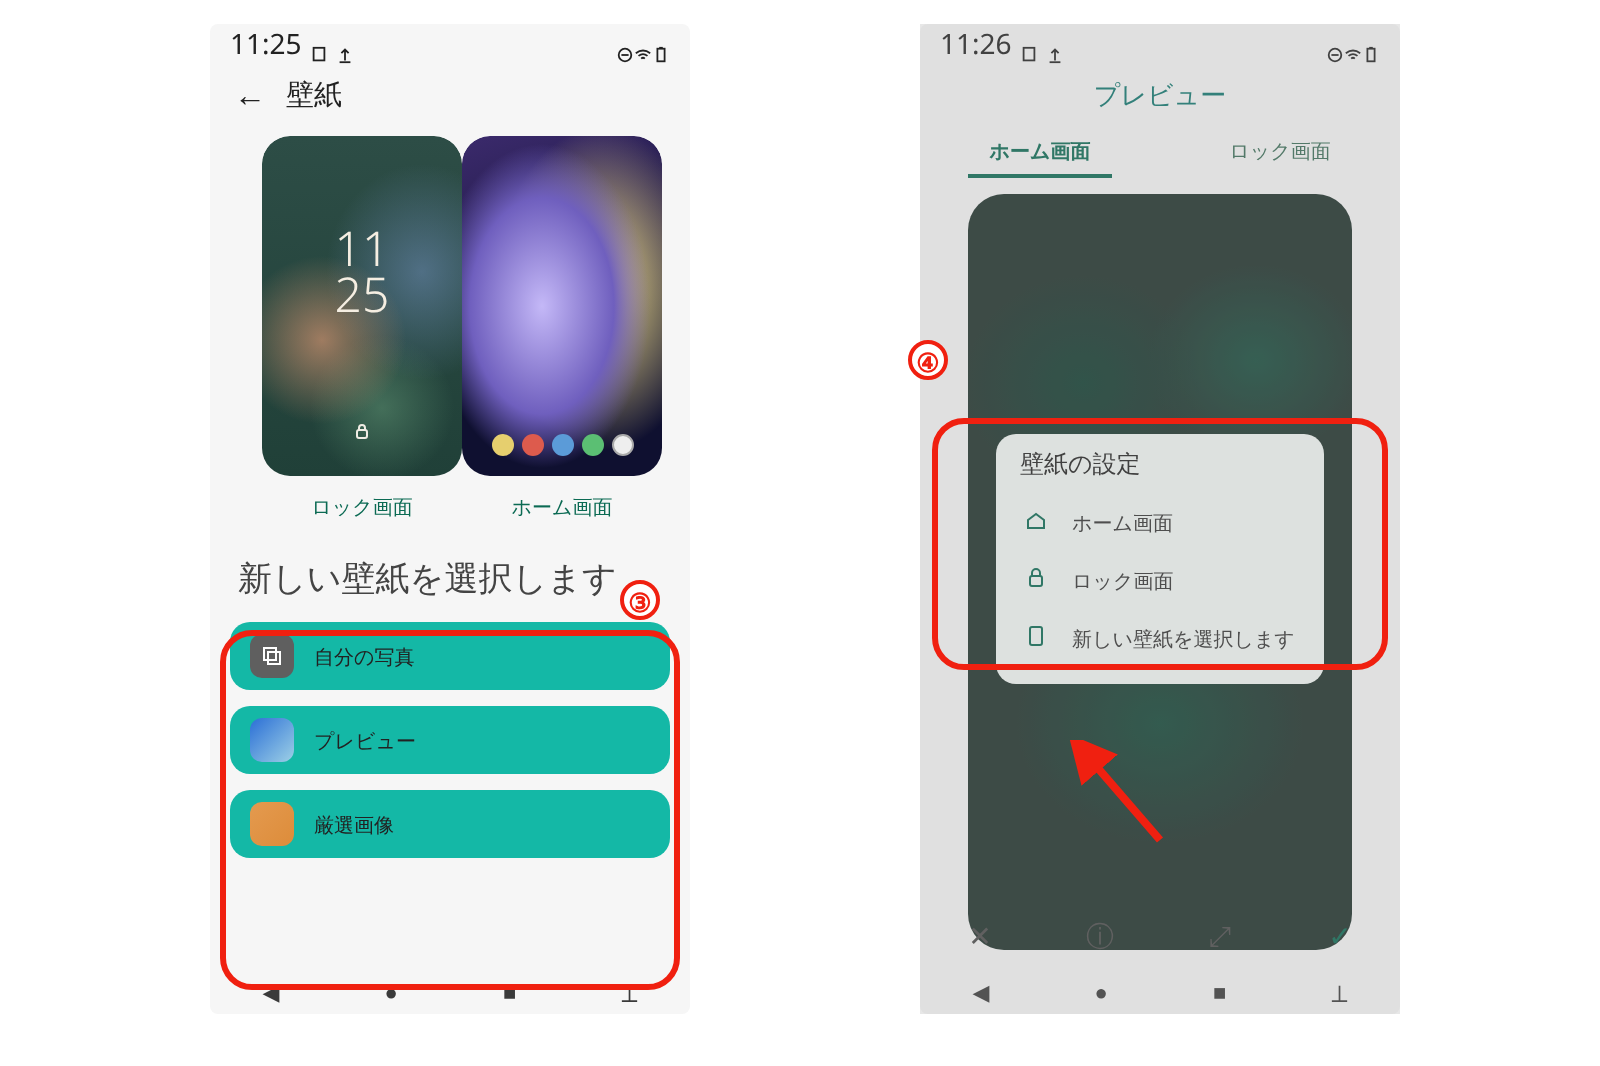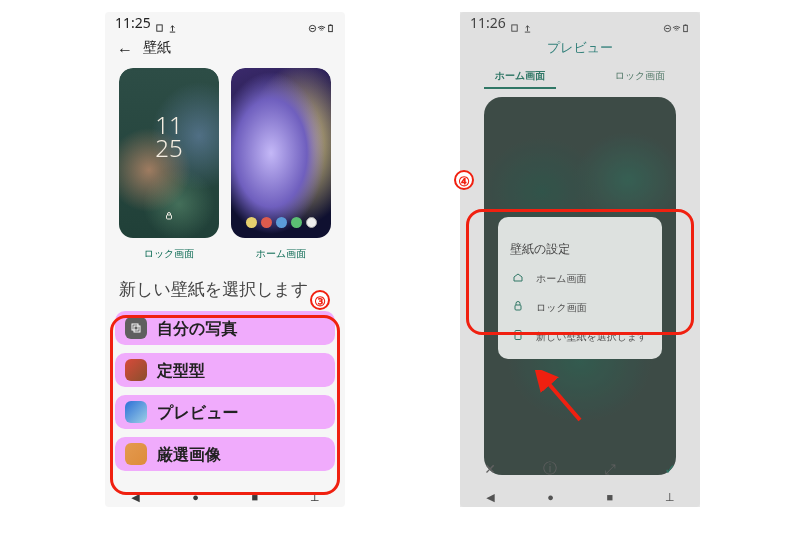--- a/index.html
+++ b/index.html
@@ -42,21 +42,21 @@
     padding:0 12px;
     font-size:14px;
     font-weight:500;
     color:#222;
   }
   .back-arrow { font-size:16px; }
 
   .thumbs {
     display:flex;
     padding:6px 14px 4px;
-    justify-content:space-between;
+    justify-content:flex-end;
   }
   .thumb {
     width:100px;
     border-radius:14px;
     overflow:hidden;
     text-align:center;
   }
   .thumb-img {
     width:100px;
     height:170px;
@@ -123,30 +123,29 @@
     line-height:18px;
     background:#fff;
   }
   .badge3 { left:310px; top:290px; }
 
   .list {
     padding:6px 10px;
     display:flex; flex-direction:column; gap:8px;
   }
   .item {
-    background:#f0abfc;
+    background:#14b8a6;
     border-radius:10px;
     height:34px;
     display:flex;
     align-items:center;
     gap:10px;
     padding:0 10px;
-    font-size:16px;
+    font-size:10px;
     color:#222;
-    font-weight:bold;
   }
   .item-icon {
     width:22px; height:22px; border-radius:6px;
     display:flex; align-items:center; justify-content:center;
     font-size:11px;
   }
   .ic-photos { background:#5f5f5f; color:#fff; }
   .ic-teikei { background:linear-gradient(135deg,#d84a3a,#8a4f2d); }
   .ic-dyn   { background:linear-gradient(135deg,#2b6fd6,#9dd0e6); }
   .ic-cur   { background:linear-gradient(135deg,#e49a4f,#dd8c3a); }
@@ -186,21 +185,21 @@
       #1c2f29;
     border-radius:18px;
     position:relative;
   }
   .apply-sheet {
     position:absolute;
     left:14px; right:14px;
     top:120px;
     background:#f2f7f4;
     border-radius:10px;
-    padding:23px 12px 8px;
+    padding:6px 12px 8px;
   }
   .redbox4 {
     position:absolute;
     left:466px; top:209px;
     width:228px; height:126px;
     border:3px solid #f02010;
     border-radius:16px;
     pointer-events:none;
   }
   .badge4 { left:454px; top:170px; }
@@ -313,24 +312,20 @@
 
   <div class="list">
     <div class="item">
       <span class="item-icon ic-photos">
         <svg width="12" height="12" viewBox="0 0 12 12">
             <rect x="2" y="2" width="6" height="6" fill="none" stroke="#fff" stroke-width="1"></rect>
             <rect x="4" y="4" width="6" height="6" fill="none" stroke="#fff" stroke-width="1"></rect>
           </svg>
       </span>
       <span>自分の写真</span>
-    </div>
-    <div class="item">
-      <span class="item-icon ic-teikei"></span>
-      <span>定型型</span>
     </div>
     <div class="item">
       <span class="item-icon ic-dyn"></span>
       <span>プレビュー</span>
     </div>
     <div class="item">
       <span class="item-icon ic-cur"></span>
       <span>厳選画像</span>
     </div>
   </div>

